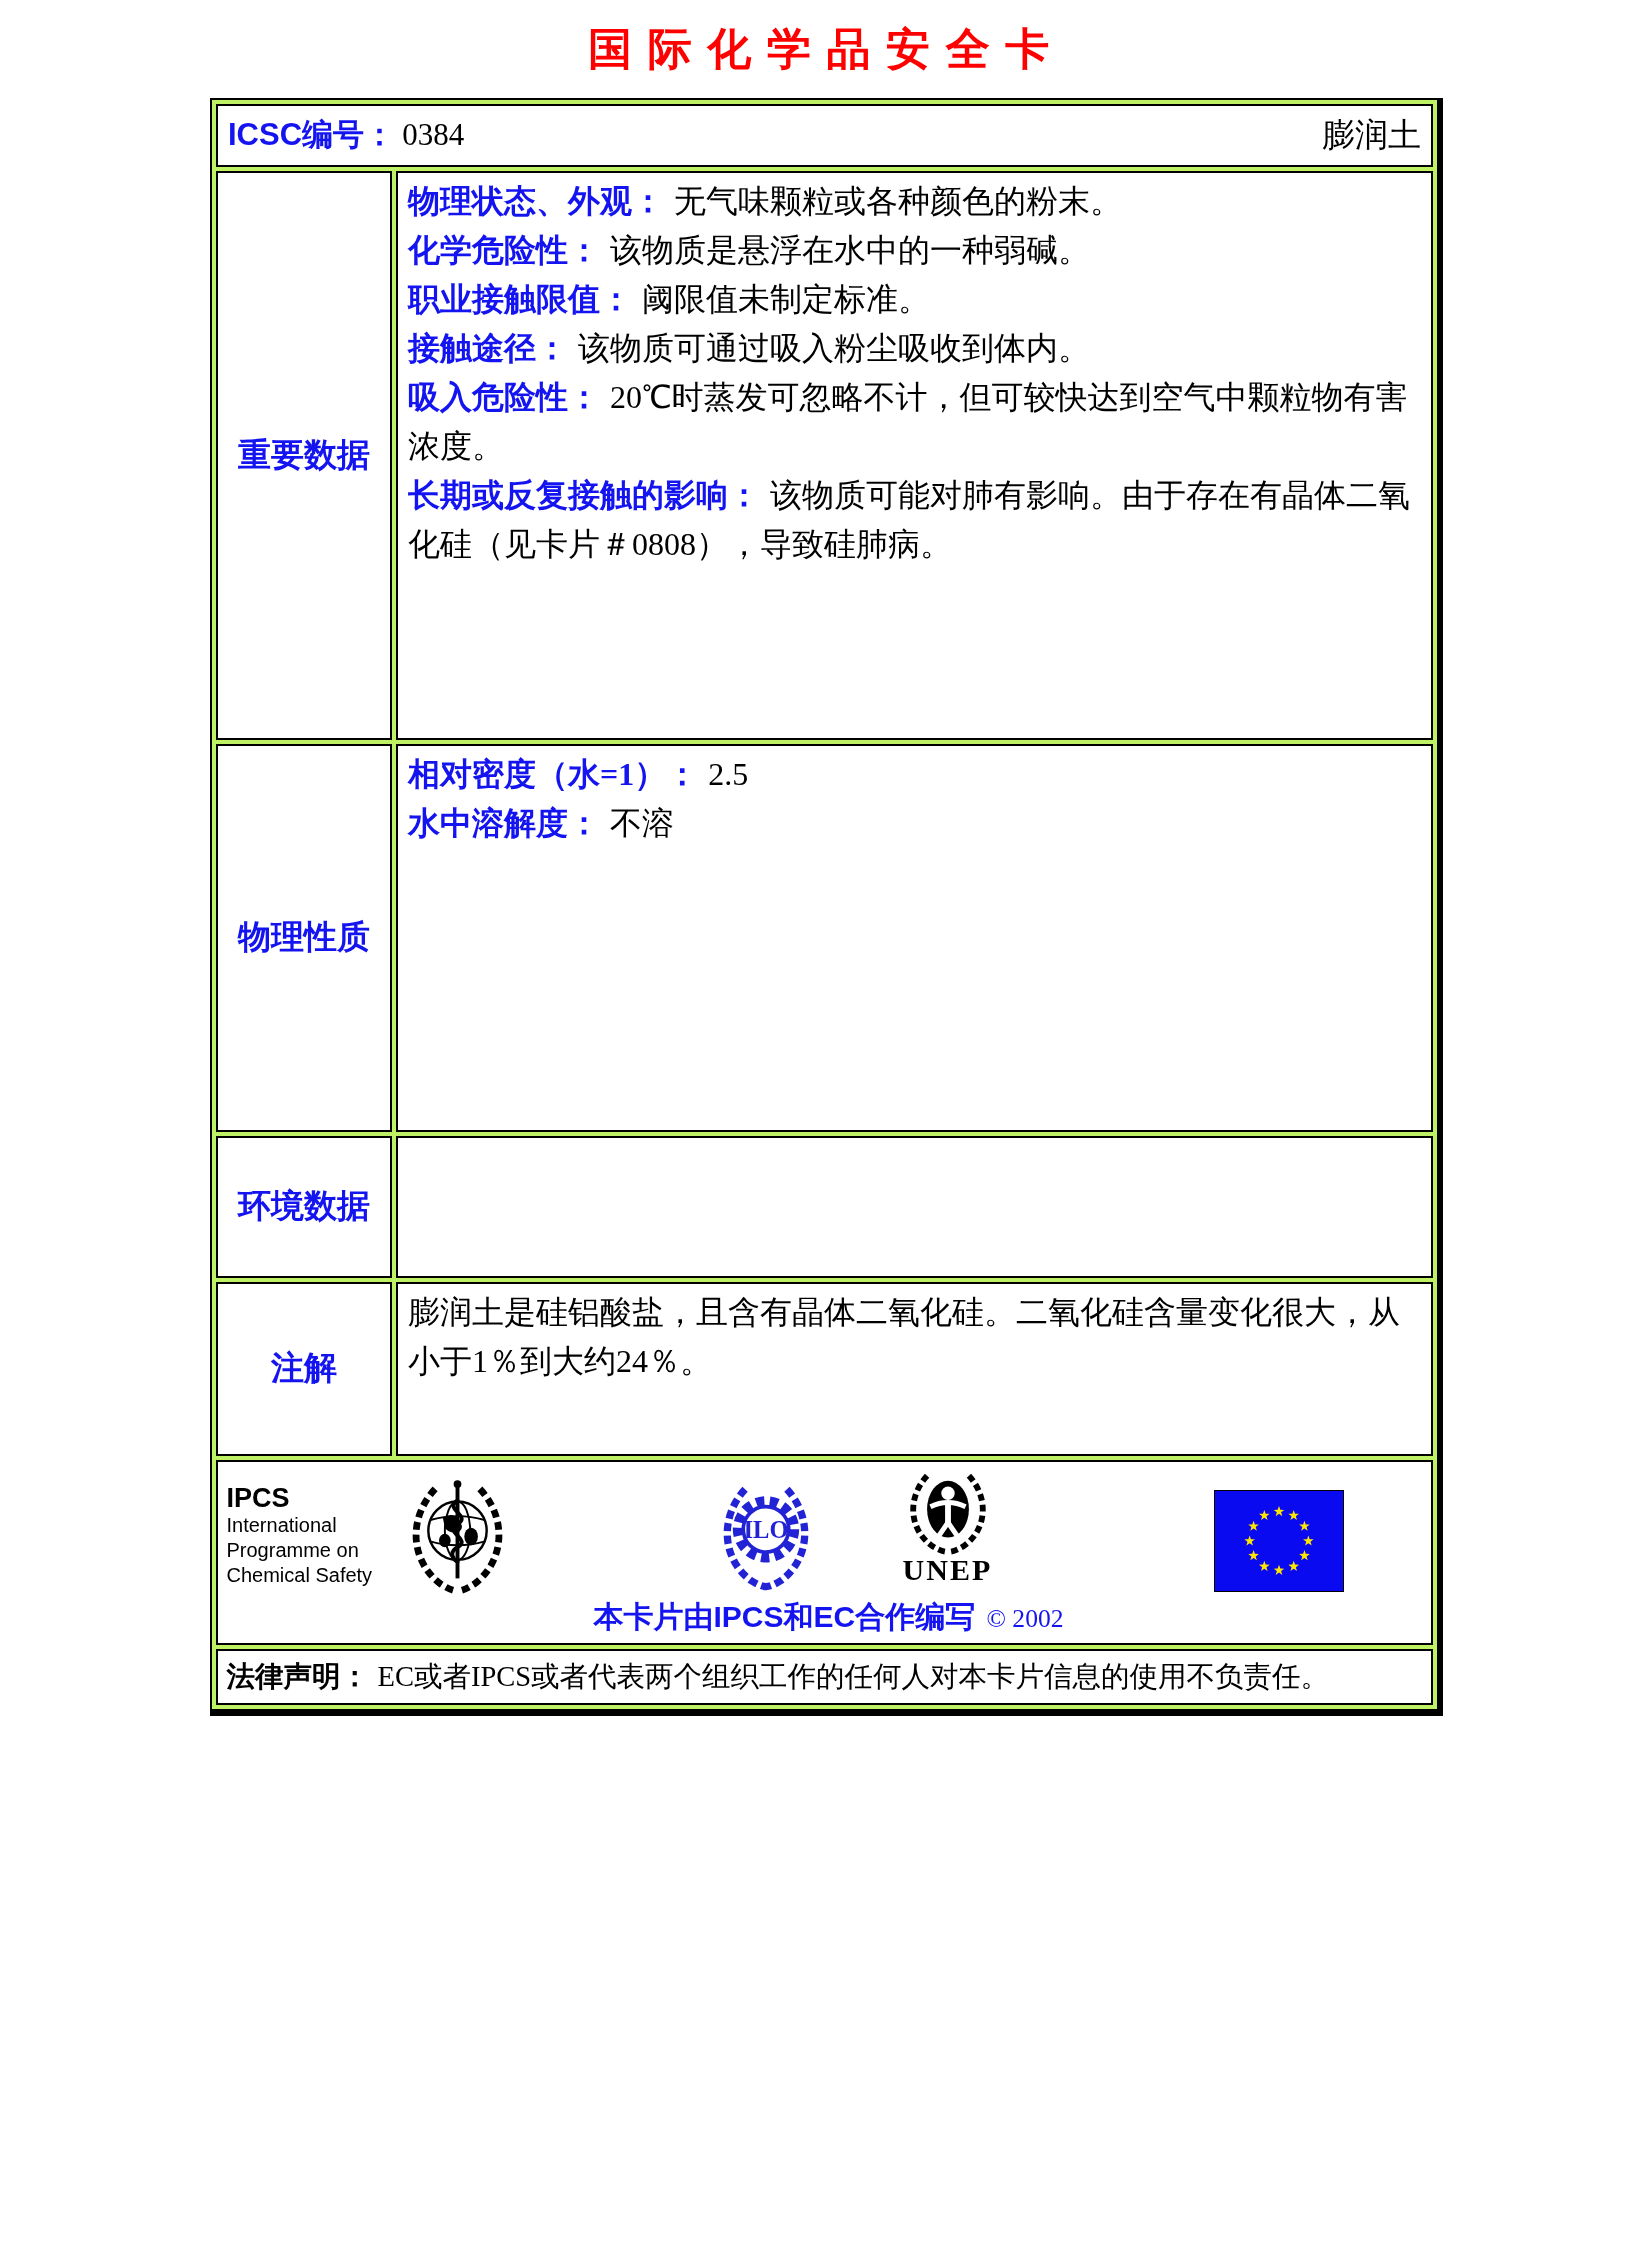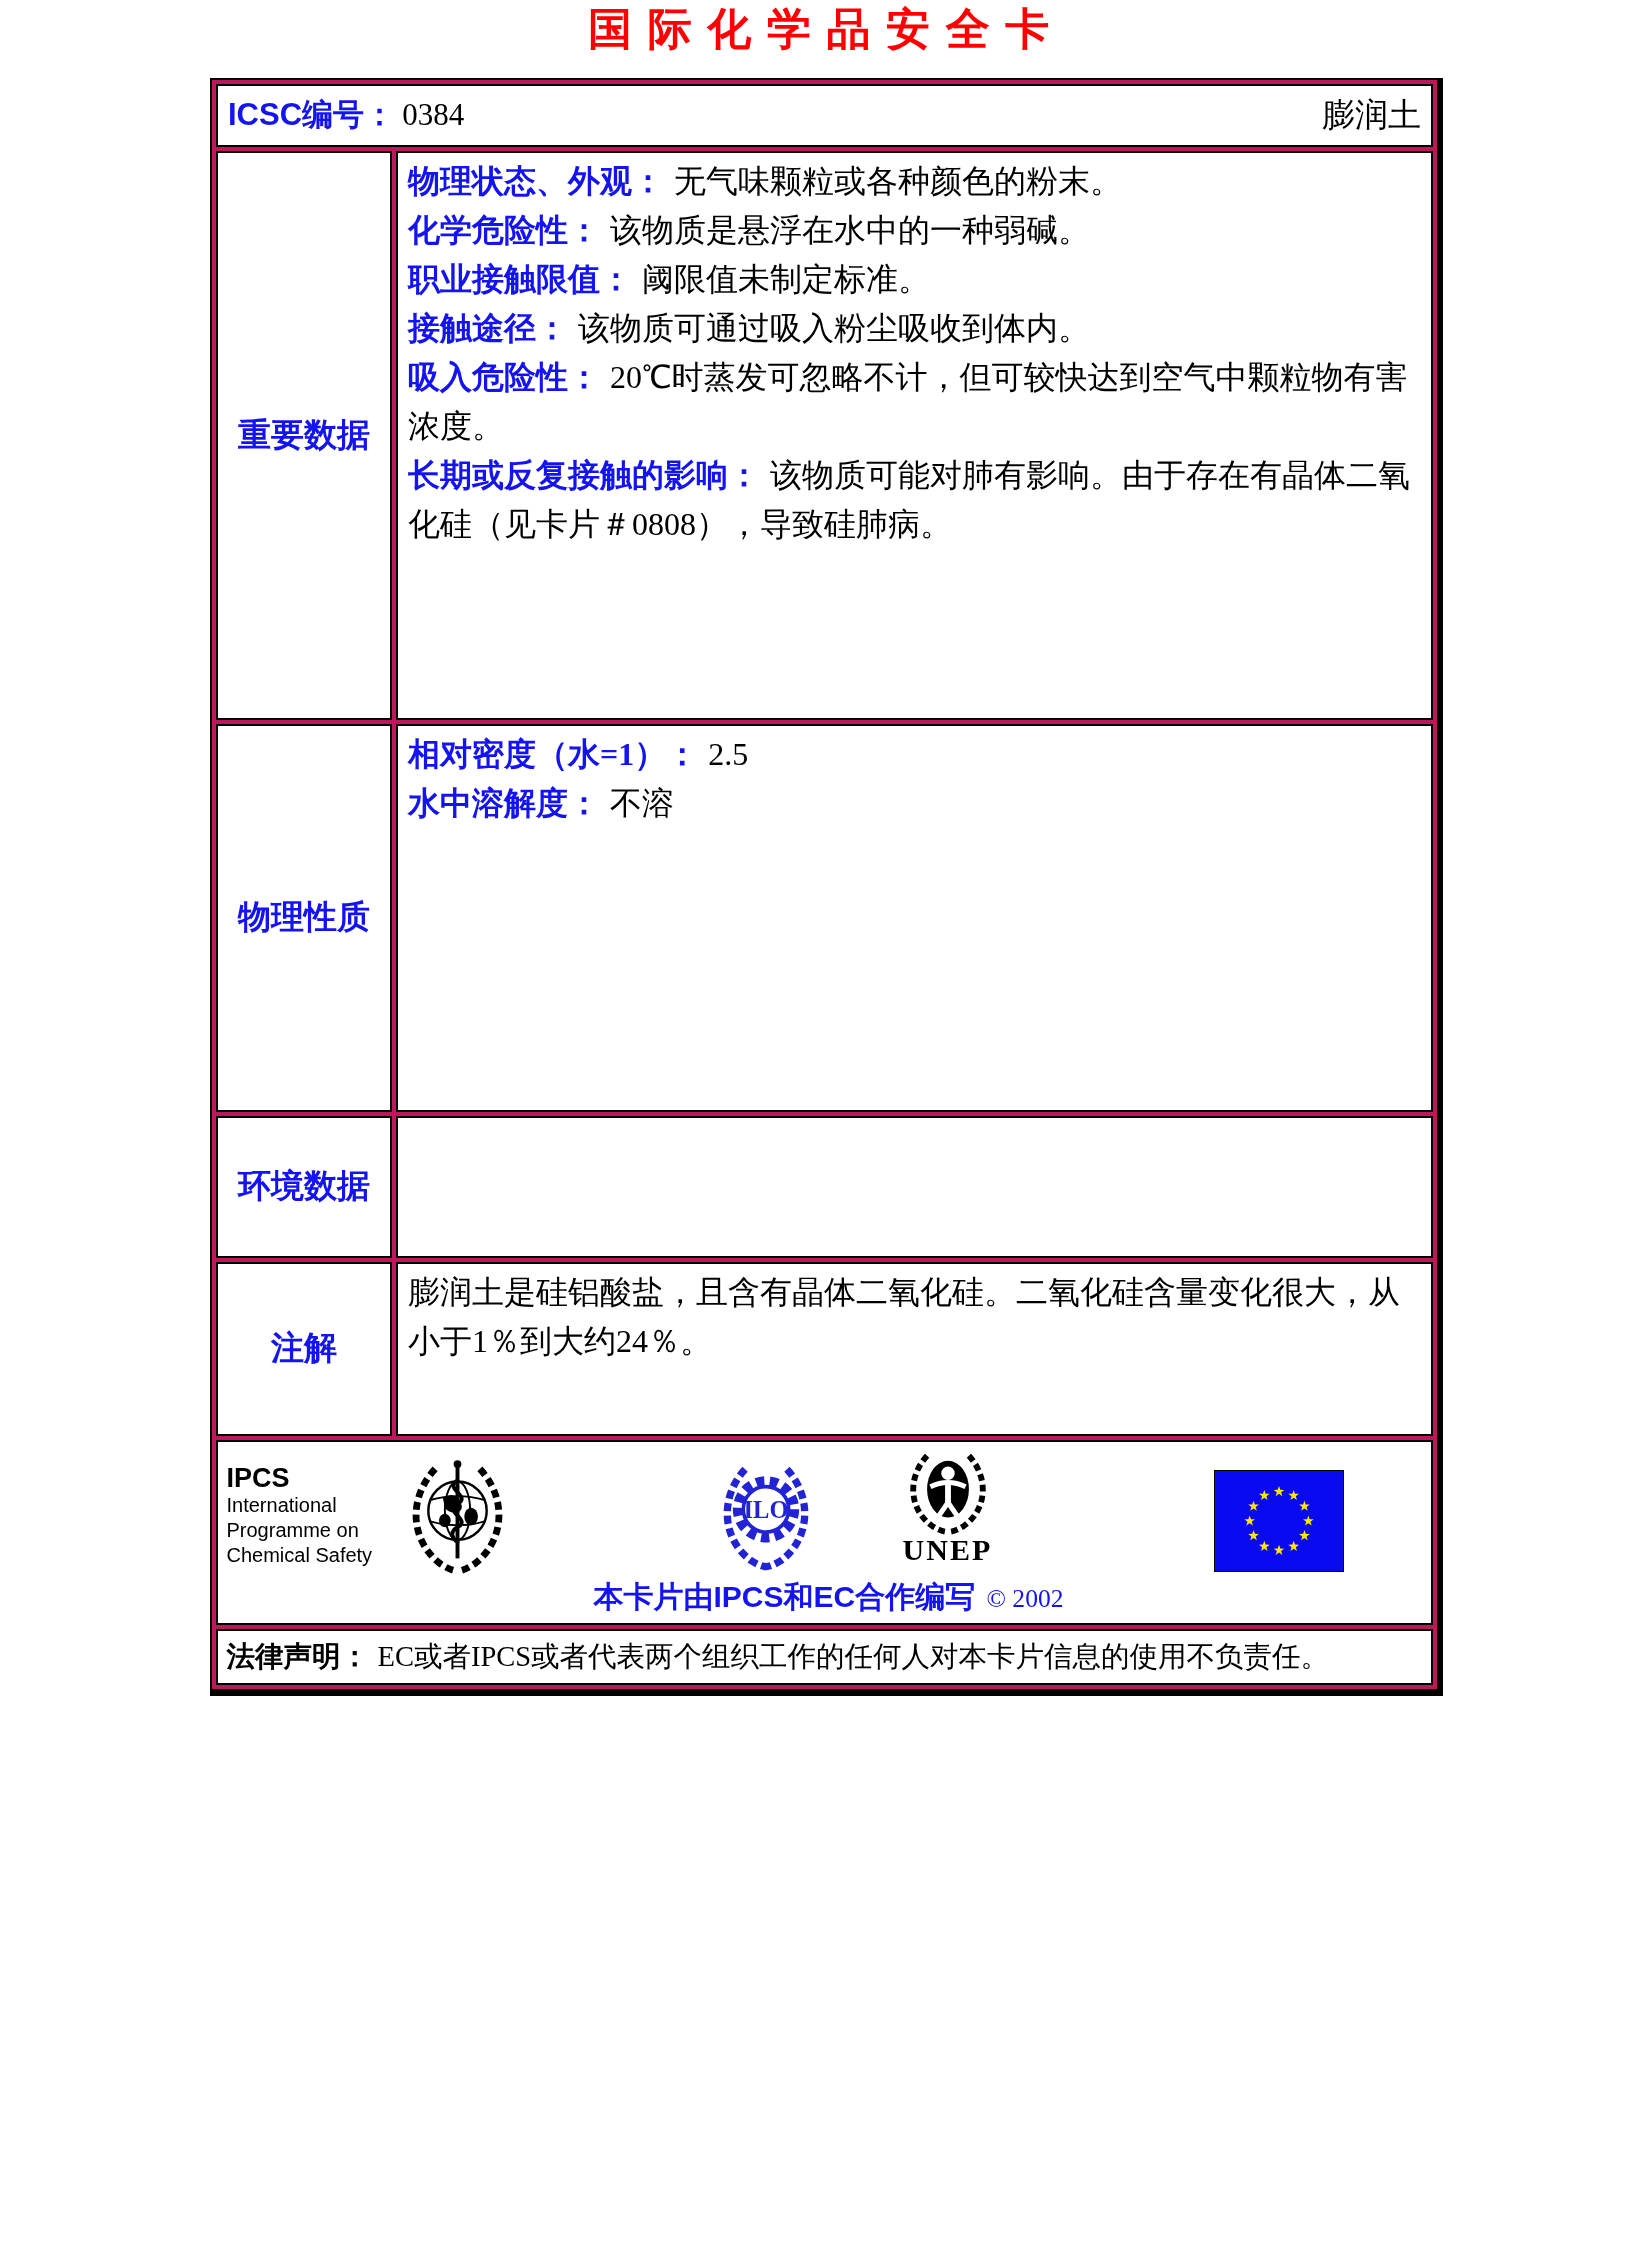--- a/index.html
+++ b/index.html
@@ -4,41 +4,41 @@
 <style>
   * { box-sizing: border-box; }
   html, body { margin: 0; padding: 0; }
   body {
     width: 1645px; height: 2261px;
     background: #ffffff;
     position: relative;
     font-family: "Liberation Serif", serif;
     color: #000;
   }
-  .card-wrap { width: 1233px; margin: 0 0 0 210px; }
+  .card-wrap { width: 1233px; margin: 0 0 0 210px; padding-top: 20px; }
 
   .page-title {
     margin: 0 0 18.5px 0;
     text-align: center;
     font-family: "Liberation Serif", serif;
     font-weight: bold;
     font-size: 44px;
     letter-spacing: 15.6px;
     color: #ff0000;
     white-space: nowrap;
   }
 
   table.icsc {
     width: 1233px;
     border-collapse: separate;
     border-spacing: 4.3px;
     border: 2.8px solid #000;
     border-right-width: 6.4px;
     border-bottom-width: 7.1px;
-    background: #be185d;
+    background: #bef264;
     table-layout: fixed;
   }
   td { border: 2.1px solid #000; background: #fff; }
 
   td.hdr-cell { height: 63px; padding: 5.7px 10px; vertical-align: middle; }
   .hdr-flex { display: flex; justify-content: space-between; align-items: center; }
   .hdr-left { font-size: 31px; }
   .hdr-label { font-family: "Liberation Sans", sans-serif; font-weight: bold; color: #1414f0; }
   .hdr-number { font-family: "Liberation Serif", serif; color: #000; margin-left: 7.1px; }
   .hdr-name { font-size: 33px; color: #000; }

